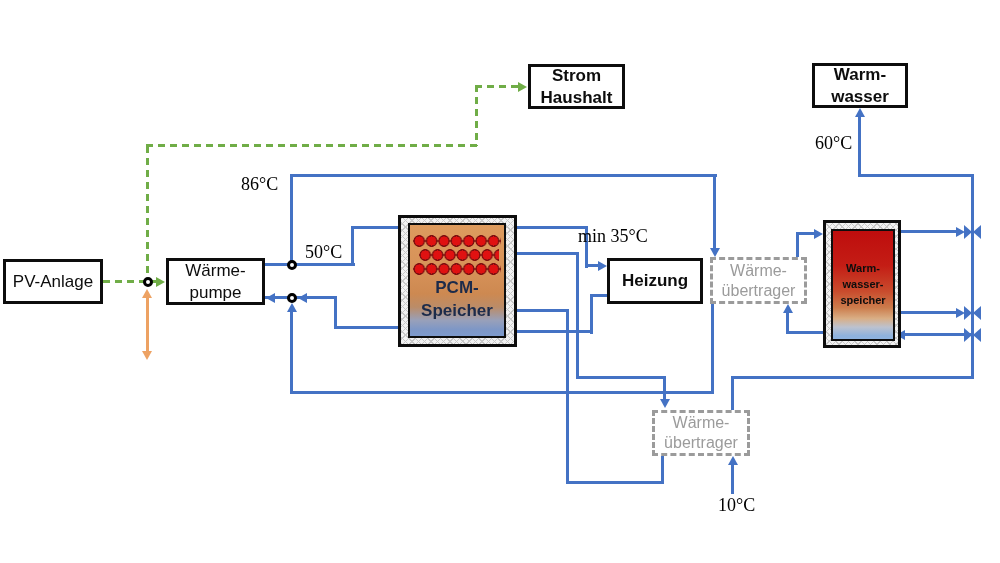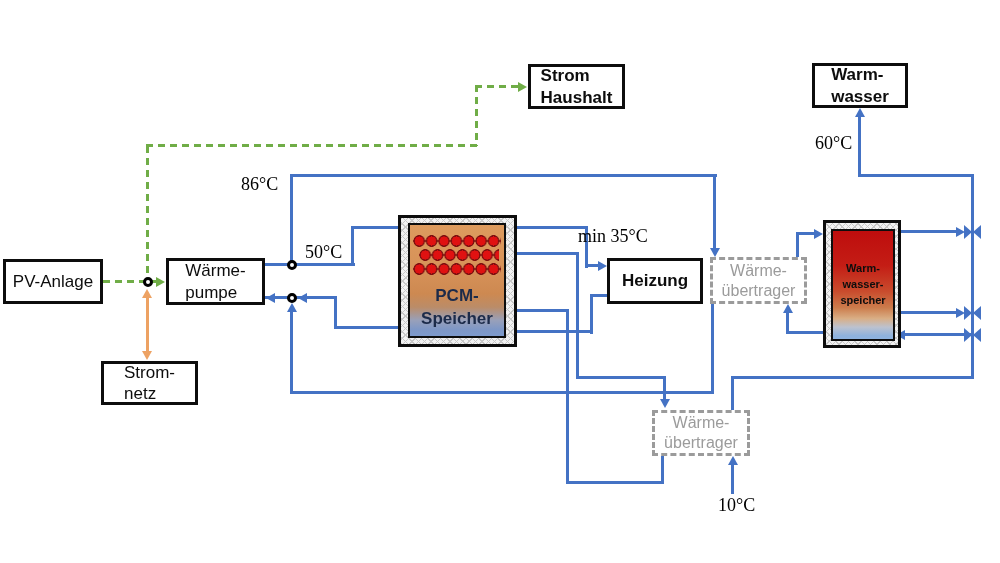--- a/index.html
+++ b/index.html
@@ -5,35 +5,35 @@
   :root{
     --pipe:#4472C4; --elec:#70AD47; --grid:#EDA263; --dash:#9B9B9B;
   }
   html,body{margin:0;padding:0;background:#fff;}
   #canvas{position:relative;width:1000px;height:563px;background:#fff;overflow:hidden;
           font-family:"Liberation Sans",sans-serif;}
   .title{position:absolute;left:0;top:8px;width:1000px;text-align:center;
          font-size:24px;font-weight:bold;letter-spacing:-0.3px;color:#0a0a0a;}
   
   .box{position:absolute;box-sizing:border-box;background:#fff;border:3px solid #0d0d0d;
-       display:flex;align-items:center;justify-content:center;
+       display:flex;align-items:center;justify-content:center;text-align:center;
        font-size:17px;line-height:1.25;color:#0d0d0d;white-space:pre-line;}
   .bold{font-weight:bold;}
   .dashedbox{position:absolute;box-sizing:border-box;background:#fff;border:3px dashed var(--dash);
        display:flex;align-items:center;justify-content:center;text-align:center;
        font-size:16px;line-height:1.25;color:var(--dash);white-space:pre-line;}
   .tank{position:absolute;box-sizing:border-box;border:3px solid #0d0d0d;background:
         repeating-linear-gradient(45deg,#c8c8c8 0 1px,transparent 1px 4.5px),
         repeating-linear-gradient(135deg,#c8c8c8 0 1px,transparent 1px 4.5px),#f2f2f2;}
   .tank-inner{position:absolute;box-sizing:border-box;border:2px solid #0d0d0d;}
   .pcm-grad{background:linear-gradient(180deg,#DD9B5E 0%,#D69158 42%,#CD8951 62%,#bb8c68 74%,#98a0ba 86%,#7E97C6 94%,#7D9ACD 100%);}
   .dhw-grad{background:linear-gradient(180deg,#BE0D0D 0%,#C41D15 32%,#C94C2D 56%,#CC7C4C 71%,#D9AE85 81%,#bcc2cf 89%,#8FB2DC 97%,#8FB4E0 100%);}
   .ballrow{position:absolute;height:14px;background-repeat:repeat-x;background-size:12.4px 14px;
     background-image:radial-gradient(circle at 6.2px 7px,#E01111 0 4.5px,#7d0f0f 4.6px 5.7px,transparent 6px);}
-  .pcm-label{position:absolute;left:0;right:0;top:60px;text-align:center;font-weight:bold;
+  .pcm-label{position:absolute;left:0;right:0;top:52px;text-align:center;font-weight:bold;
              font-size:17px;line-height:1.35;color:#1c2b4a;white-space:pre-line;}
   .dhw-label{position:absolute;left:0;right:0;top:30px;text-align:center;font-weight:bold;
              font-size:11px;line-height:1.45;color:#0d0d0d;white-space:pre-line;}
   
   .hl,.vl,.gh,.gv,.ol{position:absolute;display:block;}
   .hl{height:3px;background:var(--pipe);}
   .vl{width:3px;background:var(--pipe);}
   .gh{height:3px;background:repeating-linear-gradient(90deg,var(--elec) 0 7px,transparent 7px 12px);}
   .gv{width:3px;background:repeating-linear-gradient(180deg,var(--elec) 0 7px,transparent 7px 12px);}
   .ol{width:3px;background:var(--grid);}
@@ -148,24 +148,20 @@
     <i class="ad orange" style="left:142px;top:351px"></i>
   </div>
 
   <div class="box" style="left:3px;top:259px;width:100px;height:45px">
     <span>PV-Anlage</span>
   </div>
   <div class="box" style="left:166px;top:258px;width:99px;height:47px">
     <span>Wärme-
 pumpe</span>
   </div>
-  <div class="box" style="left:101px;top:361px;width:97px;height:44px">
-    <span>Strom-
-netz</span>
-  </div>
   <div class="box bold" style="left:528px;top:64px;width:97px;height:45px">
     <span>Strom
 Haushalt</span>
   </div>
   <div class="box bold" style="left:812px;top:63px;width:96px;height:45px">
     <span>Warm-
 wasser</span>
   </div>
   <div class="box bold" style="left:607px;top:258px;width:96px;height:46px">
     <span>Heizung</span>

